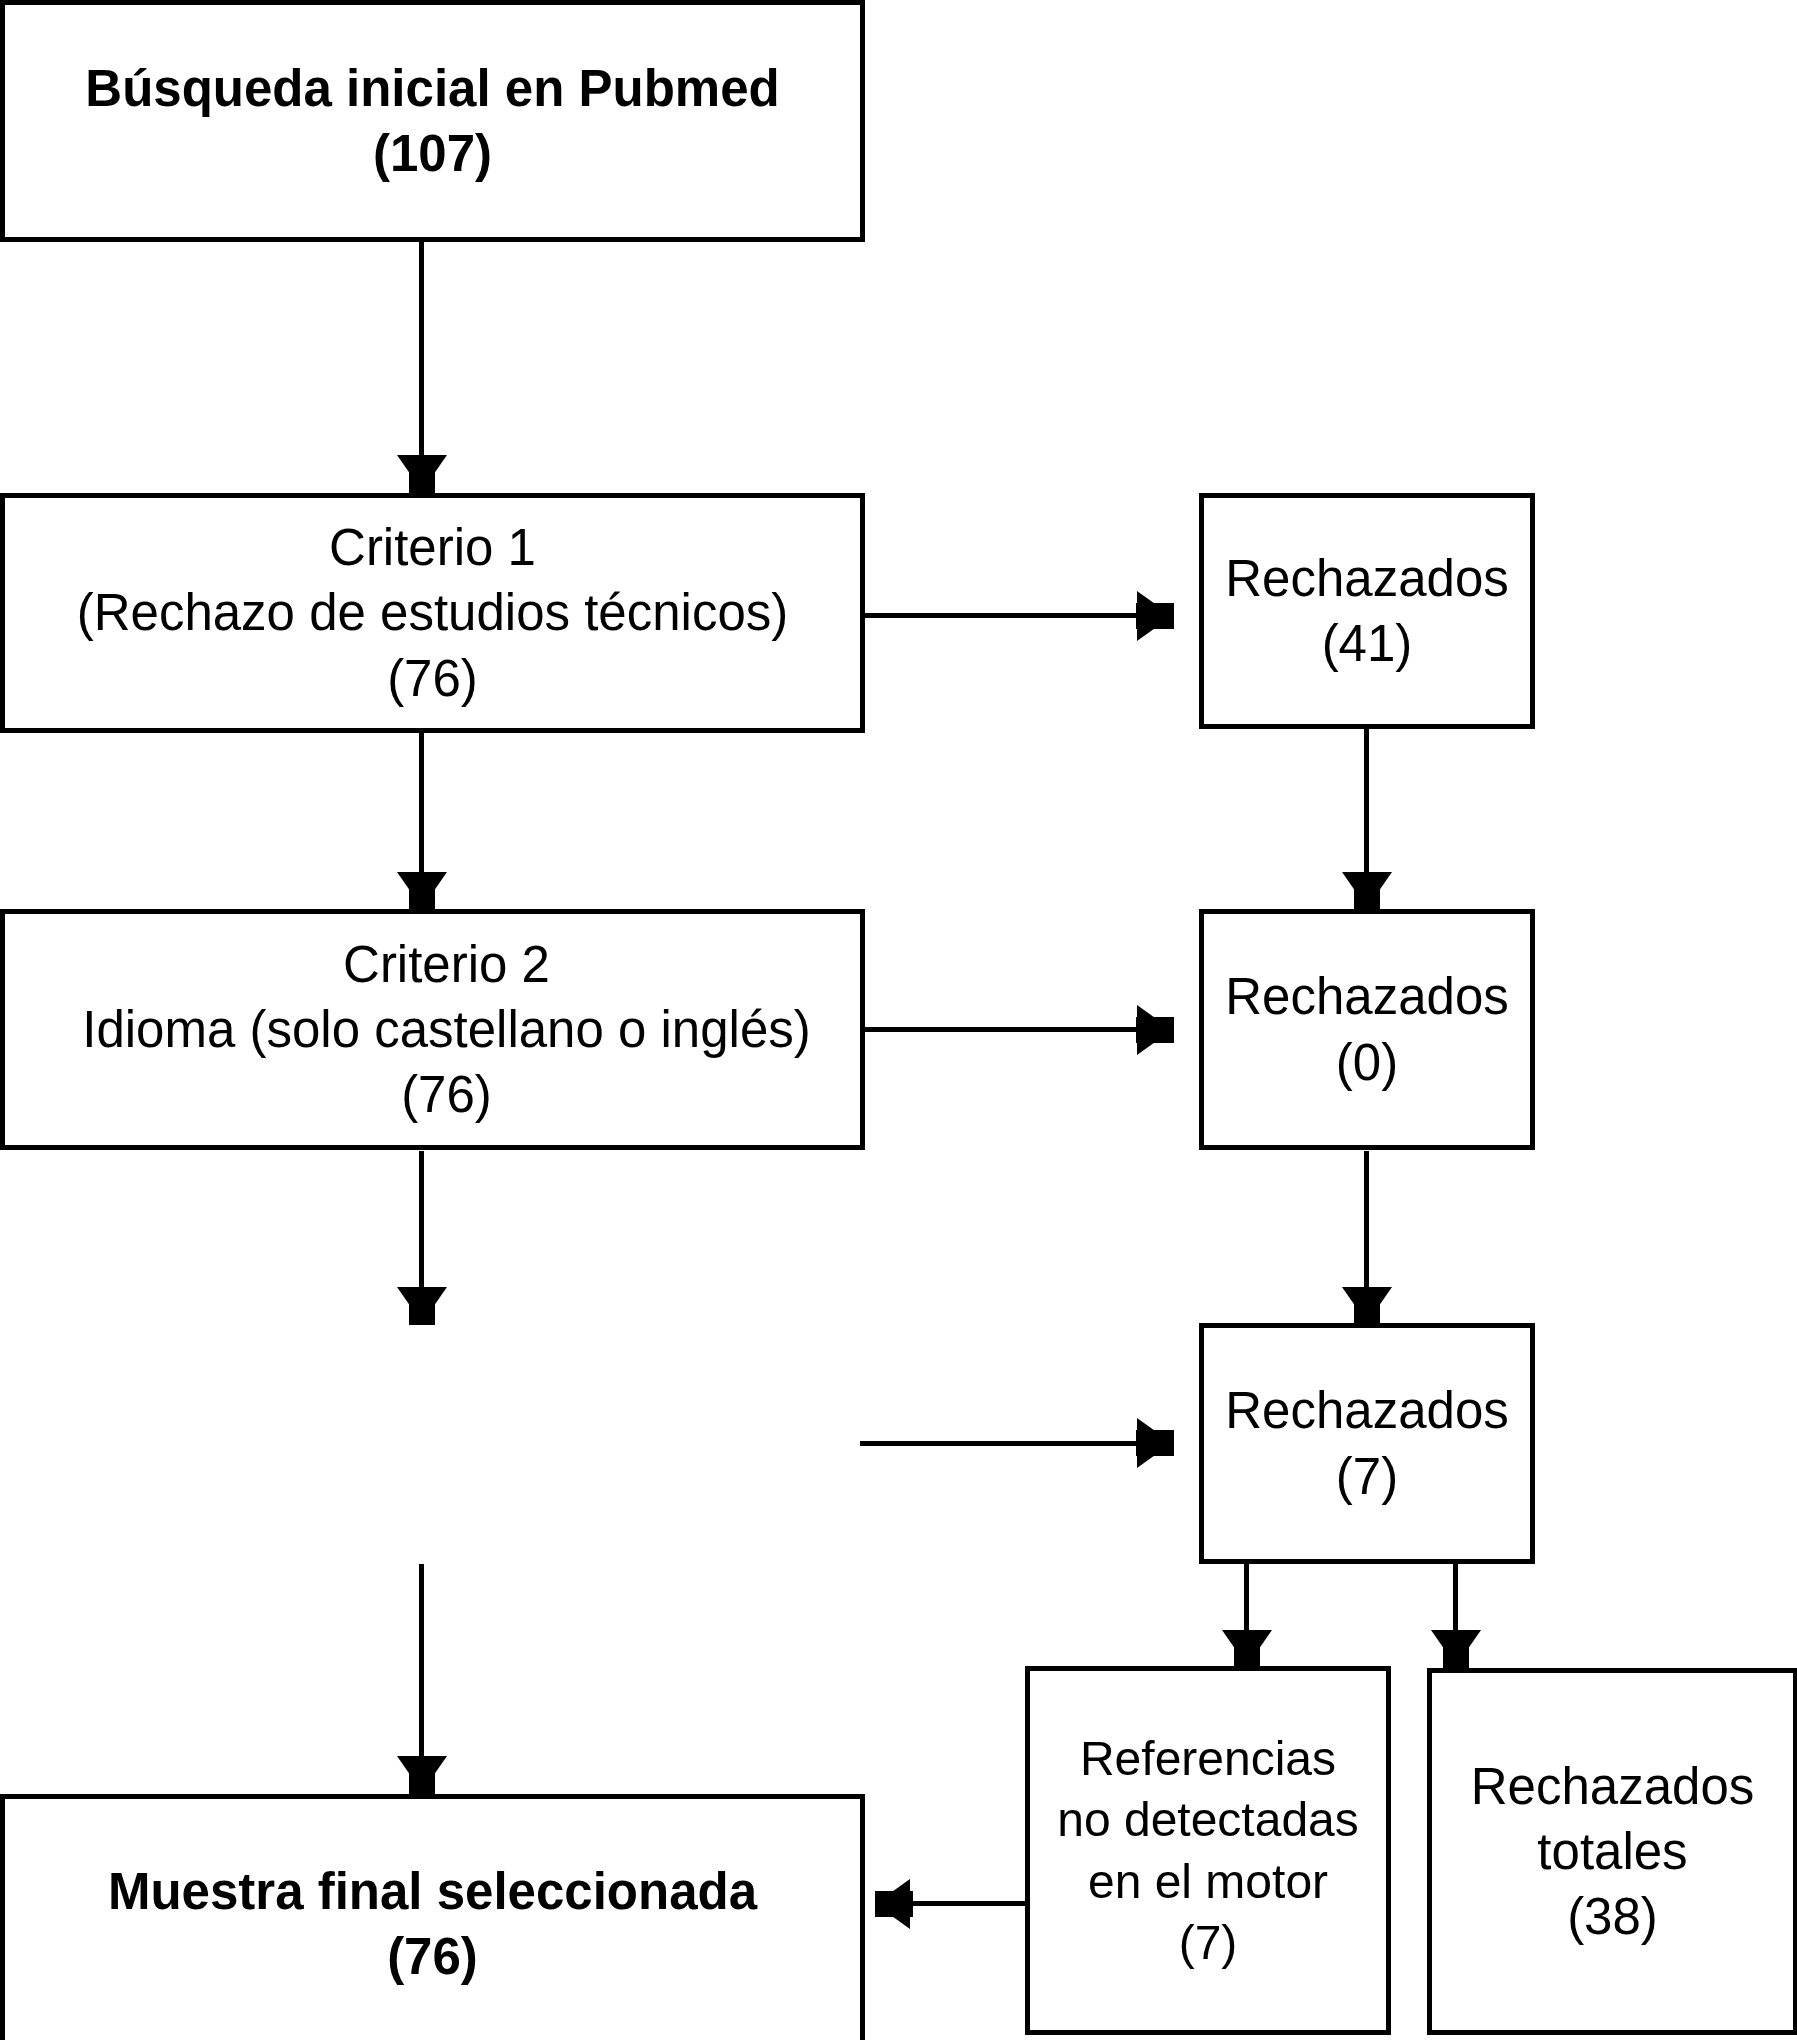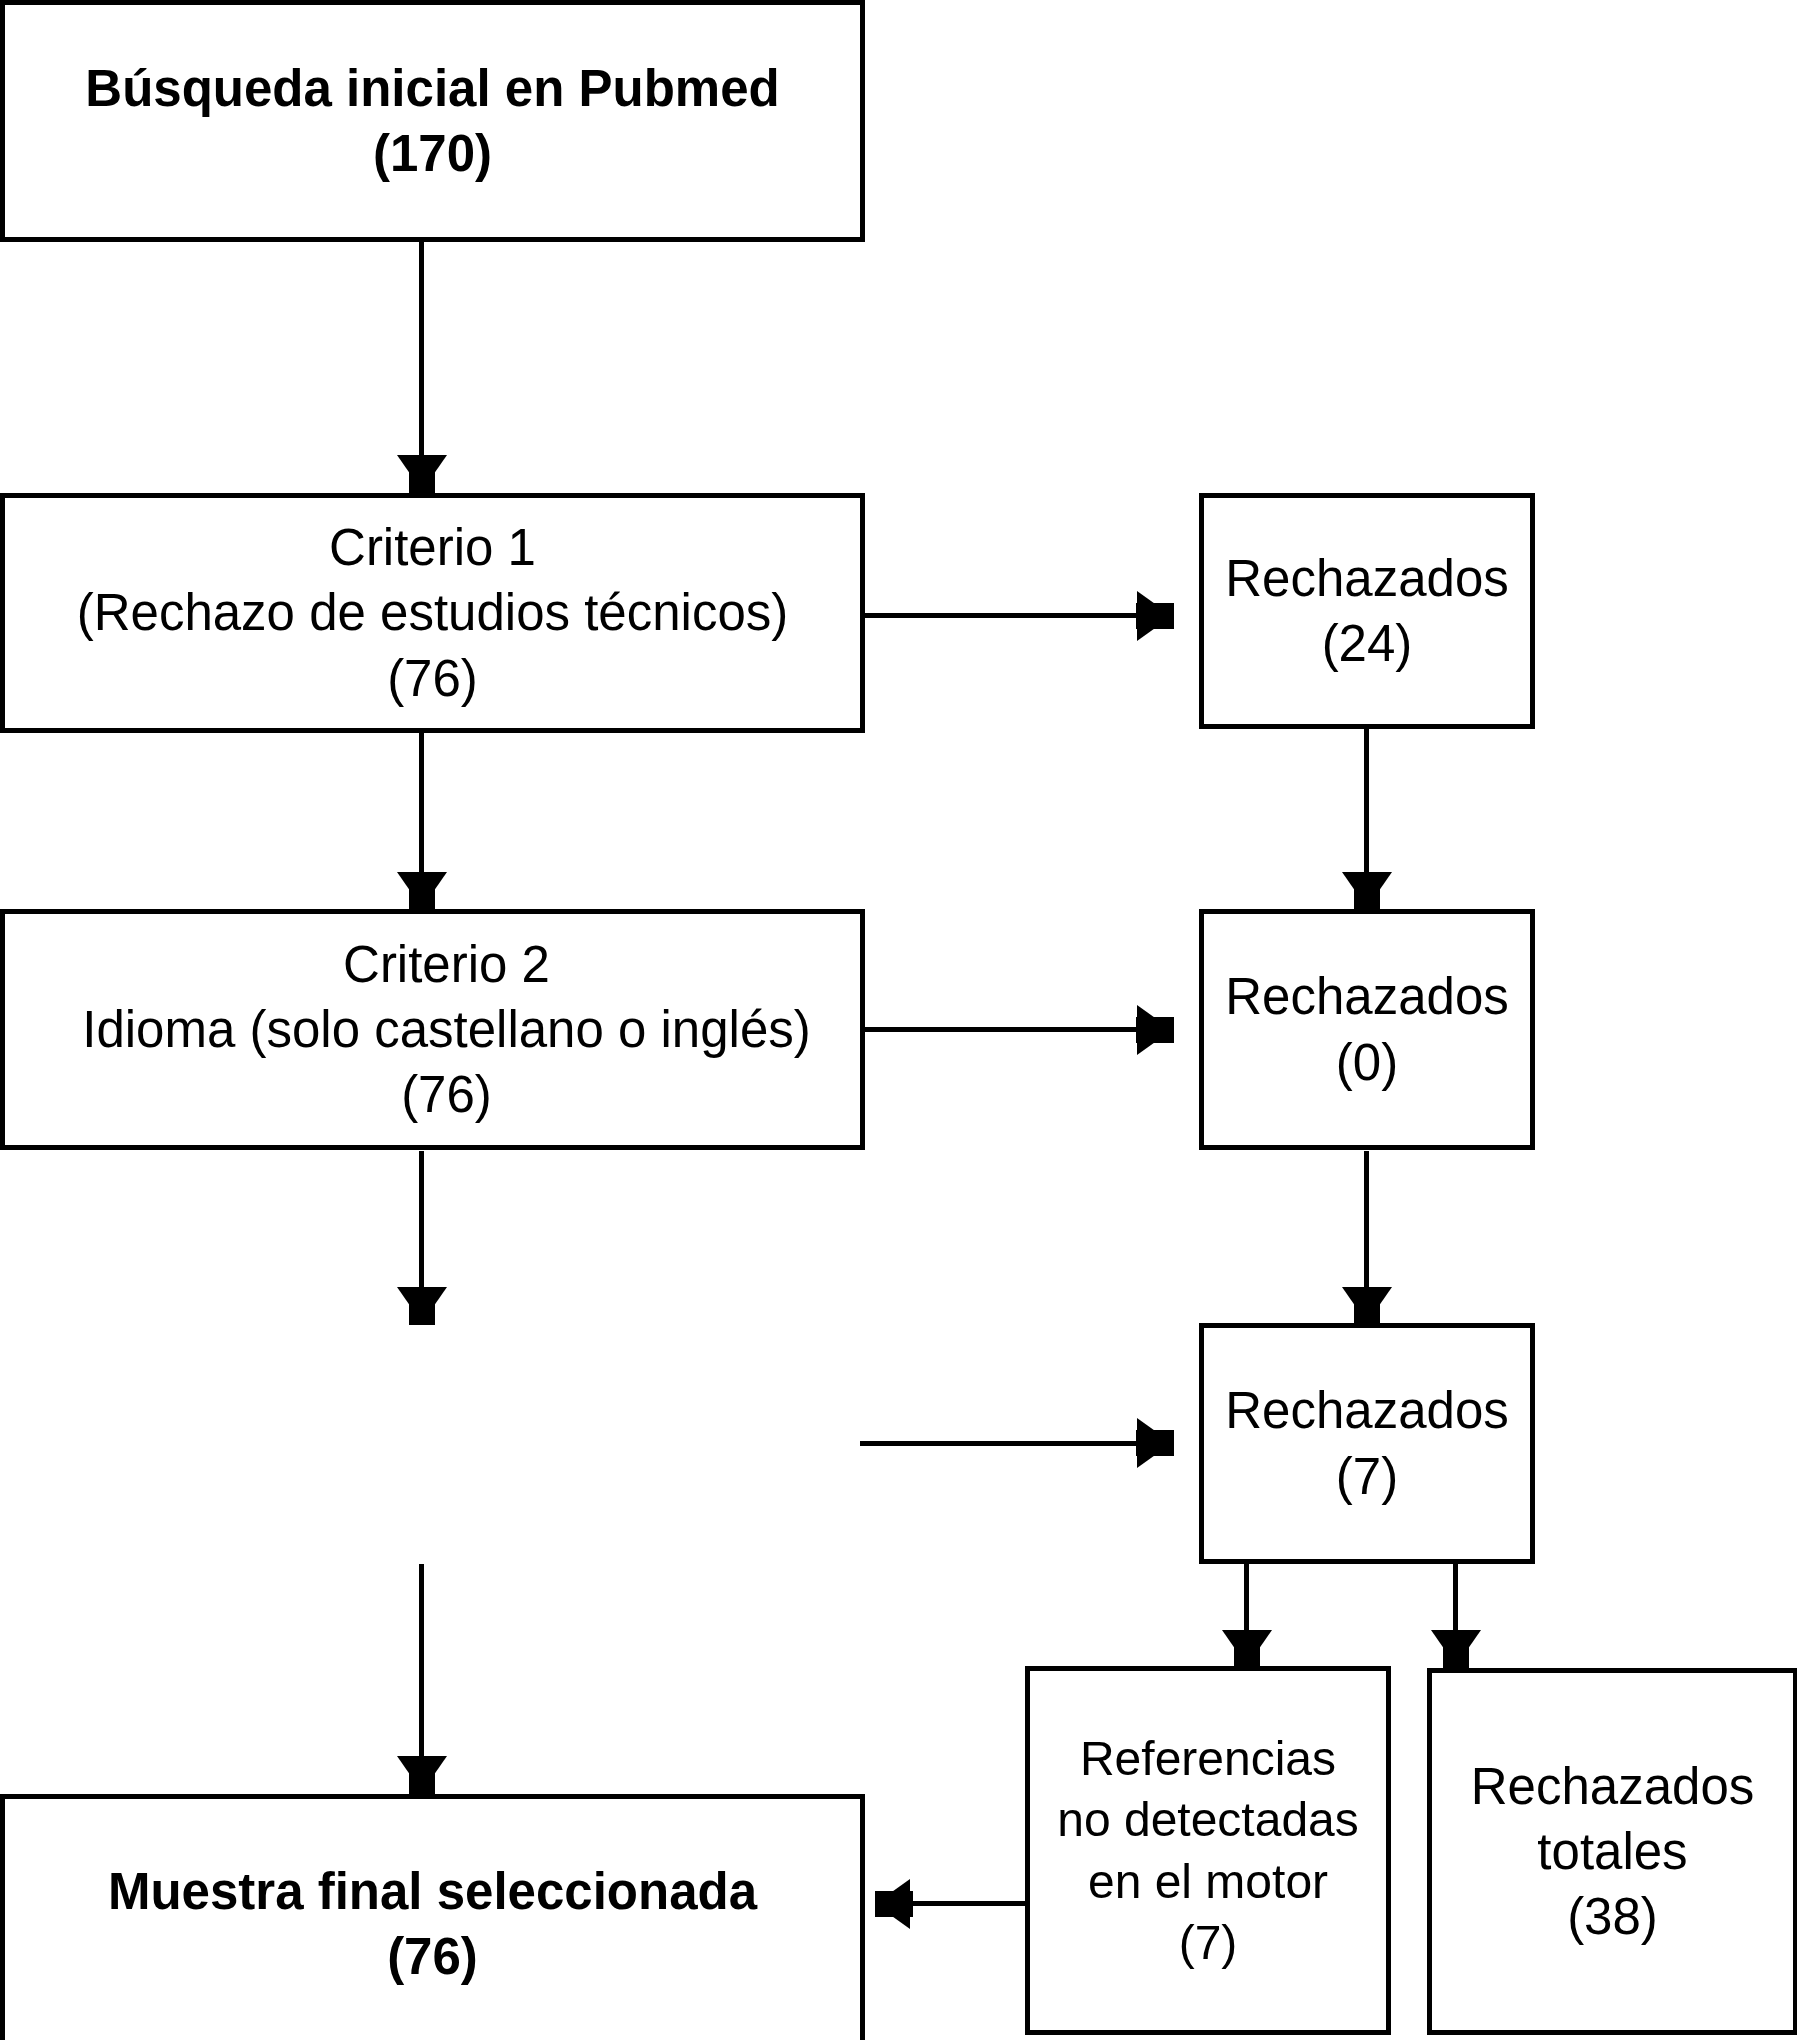--- a/index.html
+++ b/index.html
@@ -162,21 +162,21 @@
   <div class="arrow-down" style="left:1222px; top:1630px;"></div>
 
   <div class="vline" style="left:1453px; top:1564px; height:74px;"></div>
   <div class="arrow-down" style="left:1431px; top:1630px;"></div>
 
   <div class="hline" style="left:909px; top:1901px; width:120px;"></div>
   <div class="arrow-left" style="left:875px; top:1879px;"></div>
 
   <div class="flow-box bold" id="box-pubmed">
     <span class="ln">Búsqueda inicial en Pubmed</span>
-    <span class="ln">(170)</span>
+    <span class="ln">(107)</span>
   </div>
 
   <div class="flow-box" id="box-criterio1">
     <span class="ln">Criterio 1</span>
     <span class="ln">(Rechazo de estudios técnicos)</span>
     <span class="ln">(76)</span>
   </div>
 
   <div class="flow-box" id="box-criterio2">
     <span class="ln">Criterio 2</span>
@@ -185,21 +185,21 @@
   </div>
 
 
   <div class="flow-box bold" id="box-muestra">
     <span class="ln">Muestra final seleccionada</span>
     <span class="ln">(76)</span>
   </div>
 
   <div class="flow-box" id="box-rech1">
     <span class="ln">Rechazados</span>
-    <span class="ln">(24)</span>
+    <span class="ln">(41)</span>
   </div>
 
   <div class="flow-box" id="box-rech2">
     <span class="ln">Rechazados</span>
     <span class="ln">(0)</span>
   </div>
 
   <div class="flow-box" id="box-rech3">
     <span class="ln">Rechazados</span>
     <span class="ln">(7)</span>

